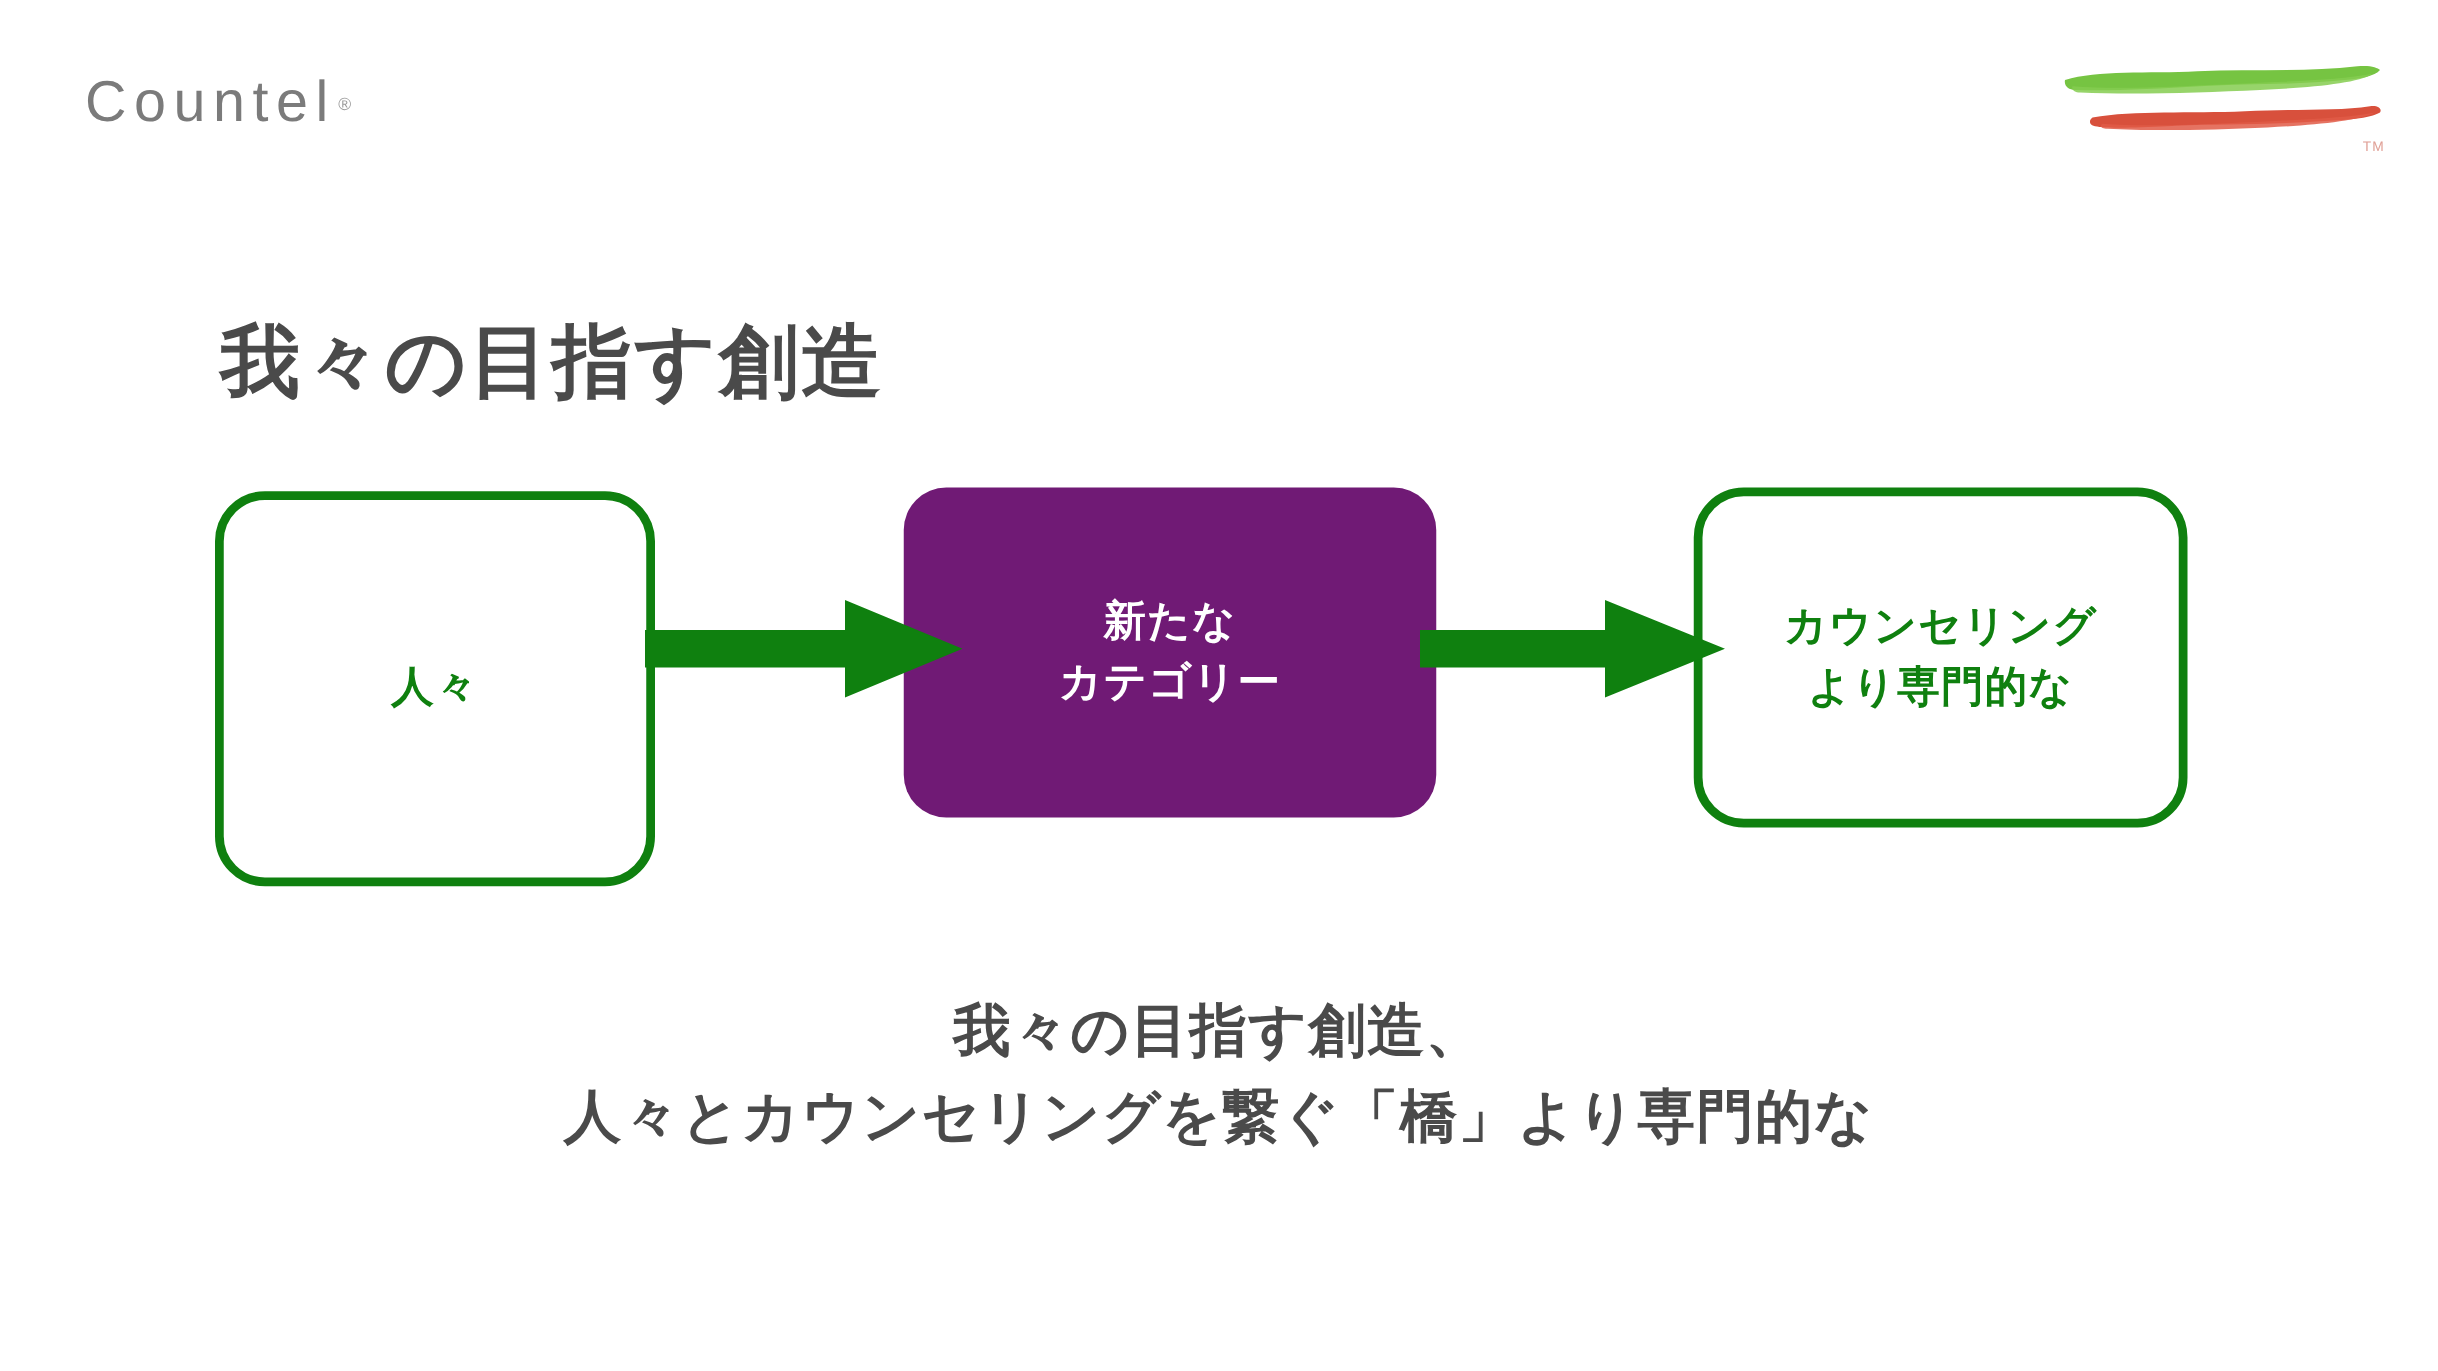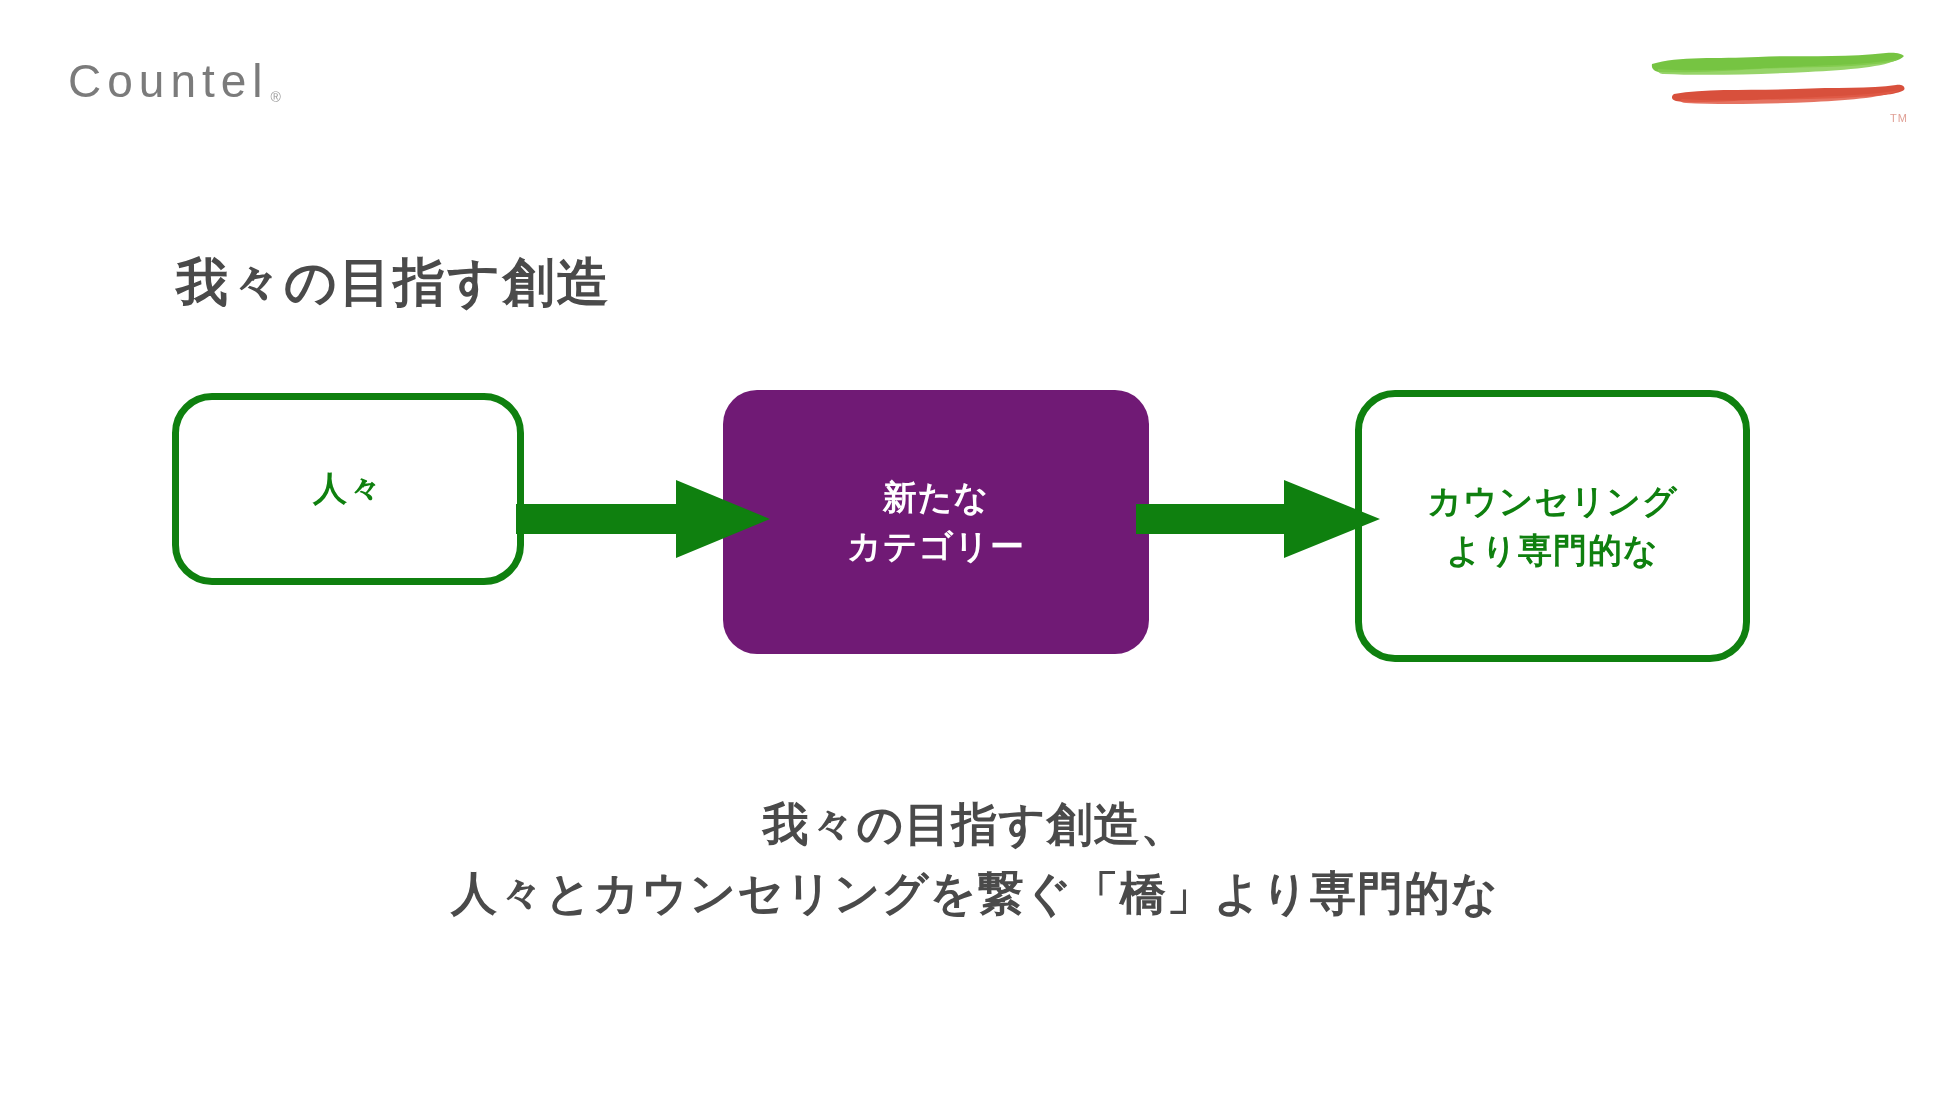--- a/index.html
+++ b/index.html
@@ -16,21 +16,21 @@
     font-family: "Liberation Sans", "DejaVu Sans", sans-serif;
     -webkit-font-smoothing: antialiased;
   }
 
   
   .logo {
     position: absolute;
     left: 68px;
     top: 58px;
     display: flex;
-    align-items: flex-end;
+    align-items: center;
   }
   .logo-word {
     font-family: "Liberation Sans", "DejaVu Sans", sans-serif;
     font-size: 46px;
     font-weight: 400;
     letter-spacing: 6px;
     color: #7b7b7b;
     line-height: 1;
   }
   .logo-reg {
@@ -59,21 +59,21 @@
     color: #e0a096;
     font-family: "Liberation Sans", "DejaVu Sans", sans-serif;
     text-align: center;
   }
 
   
   .slide-title {
     position: absolute;
     left: 176px;
     top: 212px;
-    font-size: 52px;
+    font-size: 64px;
     font-weight: 700;
     color: #4a4a4a;
     letter-spacing: 2px;
     line-height: 1.2;
     white-space: nowrap;
     margin-top: 39px;
   }
 
   
   .flow {
@@ -105,21 +105,21 @@
   }
   .node-label {
     font-size: 34px;
     font-weight: 700;
     line-height: 1.45;
     letter-spacing: 1px;
   }
   .label-green { color: #0f800f; }
   .label-white { color: #ffffff; }
 
-  #node-people   { left: 172px;  top: 11px;  width: 352px; height: 192px; justify-content: center; }
+  #node-people   { left: 172px;  top: 11px;  width: 352px; height: 316px; justify-content: center; }
   #node-category { left: 723px;  top: 8px;   width: 426px; height: 264px; }
   #node-pro      { left: 1355px; top: 8px;   width: 395px; height: 272px; }
 
   
   .arrow {
     position: absolute;
     z-index: 2;
   }
   .arrow svg { display: block; }
   #arrow-1 { left: 516px;  top: 92px; }

